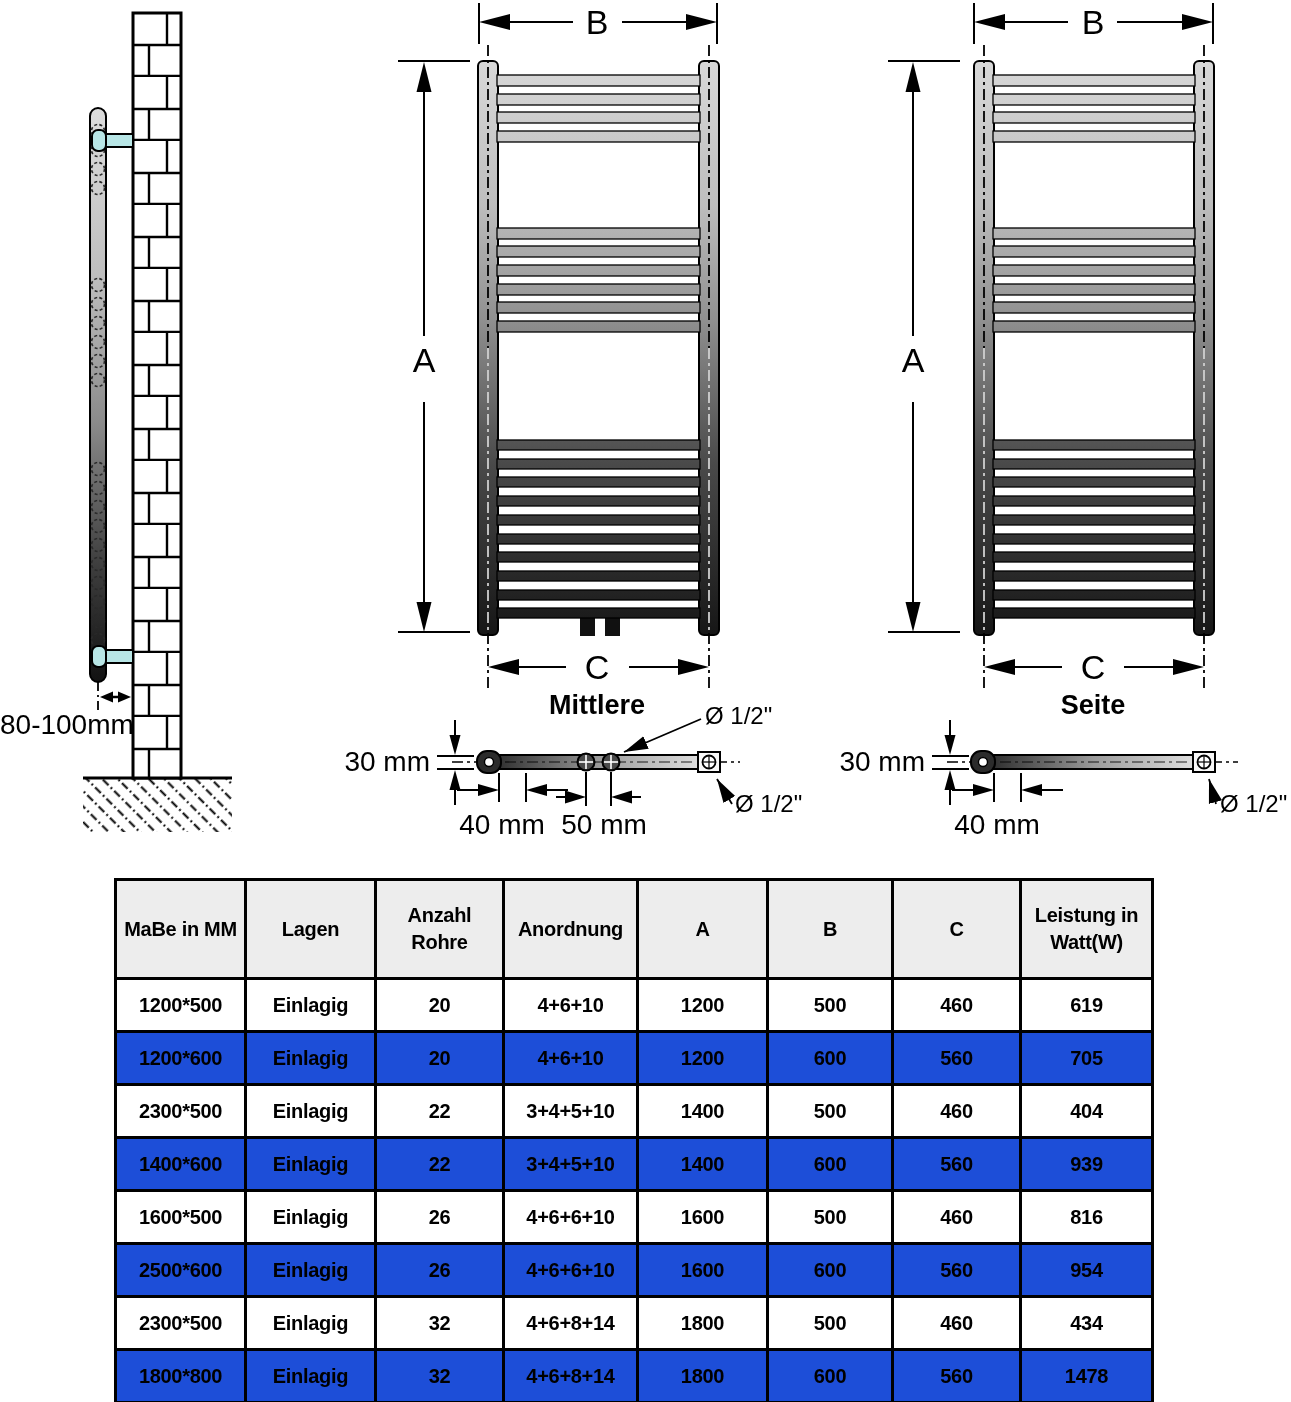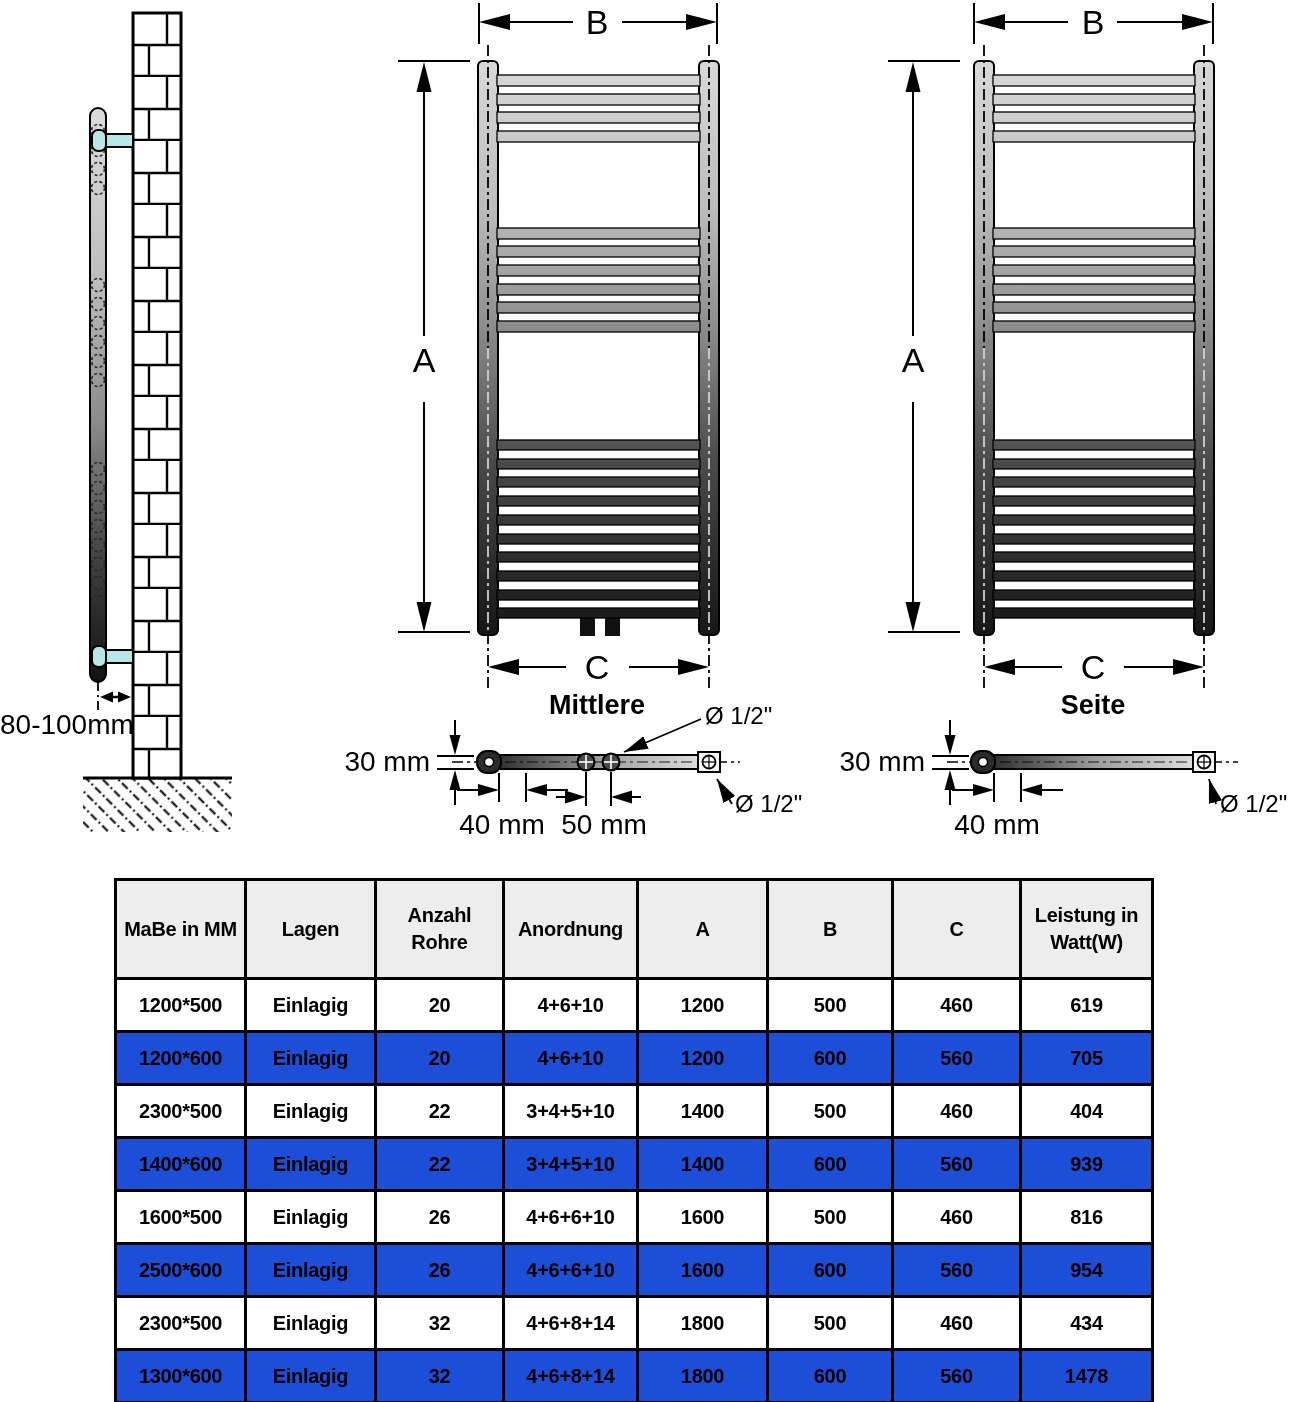--- a/index.html
+++ b/index.html
@@ -457,21 +457,21 @@
         <td>2300*500</td>
         <td>Einlagig</td>
         <td>32</td>
         <td>4+6+8+14</td>
         <td>1800</td>
         <td>500</td>
         <td>460</td>
         <td>434</td>
       </tr>
       <tr class="alt">
-        <td>1300*600</td>
+        <td>1800*800</td>
         <td>Einlagig</td>
         <td>32</td>
         <td>4+6+8+14</td>
         <td>1800</td>
         <td>600</td>
         <td>560</td>
         <td>1478</td>
       </tr>
     </tbody>
   </table>

